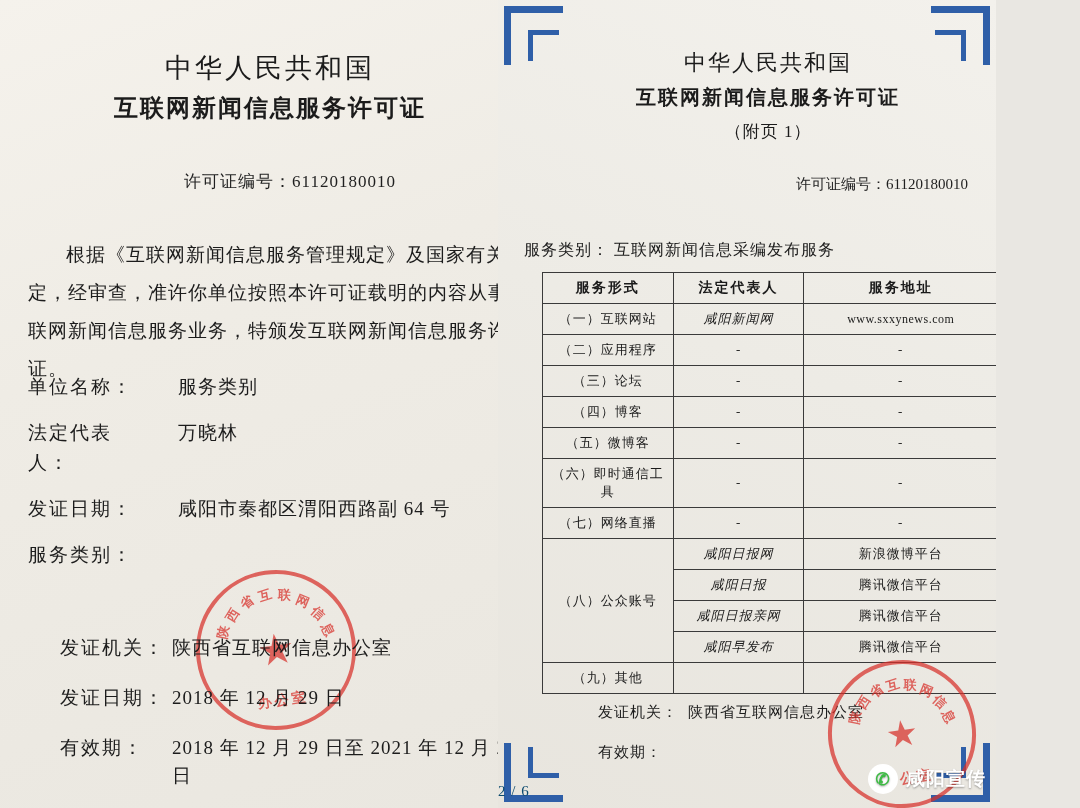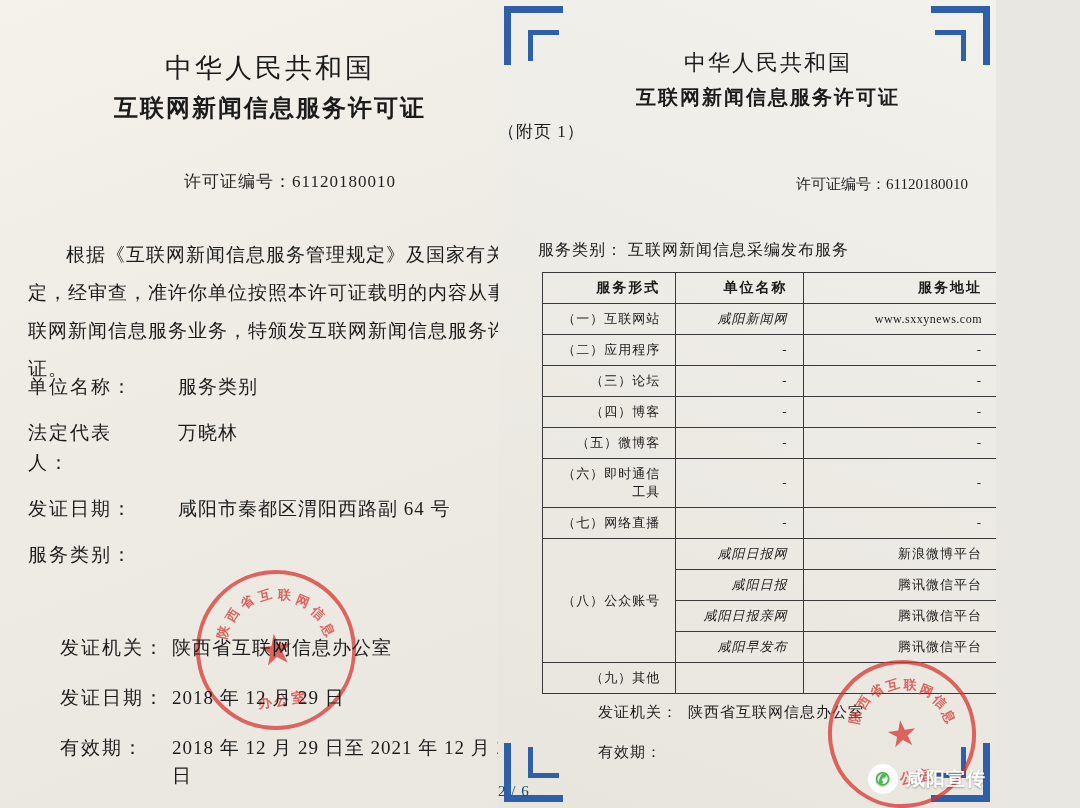--- a/index.html
+++ b/index.html
@@ -240,56 +240,57 @@
     font-size: 20px;
     letter-spacing: 2px;
     color: #1b1b1b;
     font-weight: 600;
   }
   .r-title3 {
     position: absolute;
     top: 120px;
     left: 0;
     width: 540px;
+    text-align: center;
     font-size: 17px;
     letter-spacing: 1px;
     color: #1b1b1b;
   }
   .r-licno {
     position: absolute;
     top: 175px;
     left: 0;
     width: 540px;
     text-align: right;
     padding-right: 70px;
     box-sizing: border-box;
     font-size: 15px;
     color: #1f1f1f;
   }
   .r-cat {
     position: absolute;
     top: 240px;
-    left: 40px;
+    left: 26px;
     font-size: 16px;
     color: #1b1b1b;
     letter-spacing: 1px;
   }
   .r-table {
     position: absolute;
     top: 272px;
     left: 44px;
     width: 456px;
     border-collapse: collapse;
     font-size: 13px;
     color: #1b1b1b;
   }
   .r-table th, .r-table td {
     border: 1px solid #3a3a3a;
-    text-align: right;
-    padding: 6px 15px;
+    text-align: center;
+    padding: 6px 2px;
     letter-spacing: 1px;
     height: 18px;
   }
   .r-table th {
     font-weight: 600;
     font-size: 14px;
     letter-spacing: 2px;
   }
   .r-table td.colname { width: 120px; font-style: italic; }
   .r-table td.colval { width: 120px; }
@@ -444,21 +445,21 @@
 
     <div class="r-cat">
       <span>服务类别：</span>
       <span>互联网新闻信息采编发布服务</span>
     </div>
 
     <table class="r-table">
       <thead>
         <tr>
           <th>服务形式</th>
-          <th>单位名称</th>
+          <th>法定代表人</th>
           <th>服务地址</th>
         </tr>
       </thead>
       <tbody>
         <tr>
           <td class="colval">（一）互联网站</td>
           <td class="colname">咸阳新闻网</td>
           <td class="coladdr url">www.sxxynews.com</td>
         </tr>
         <tr>

